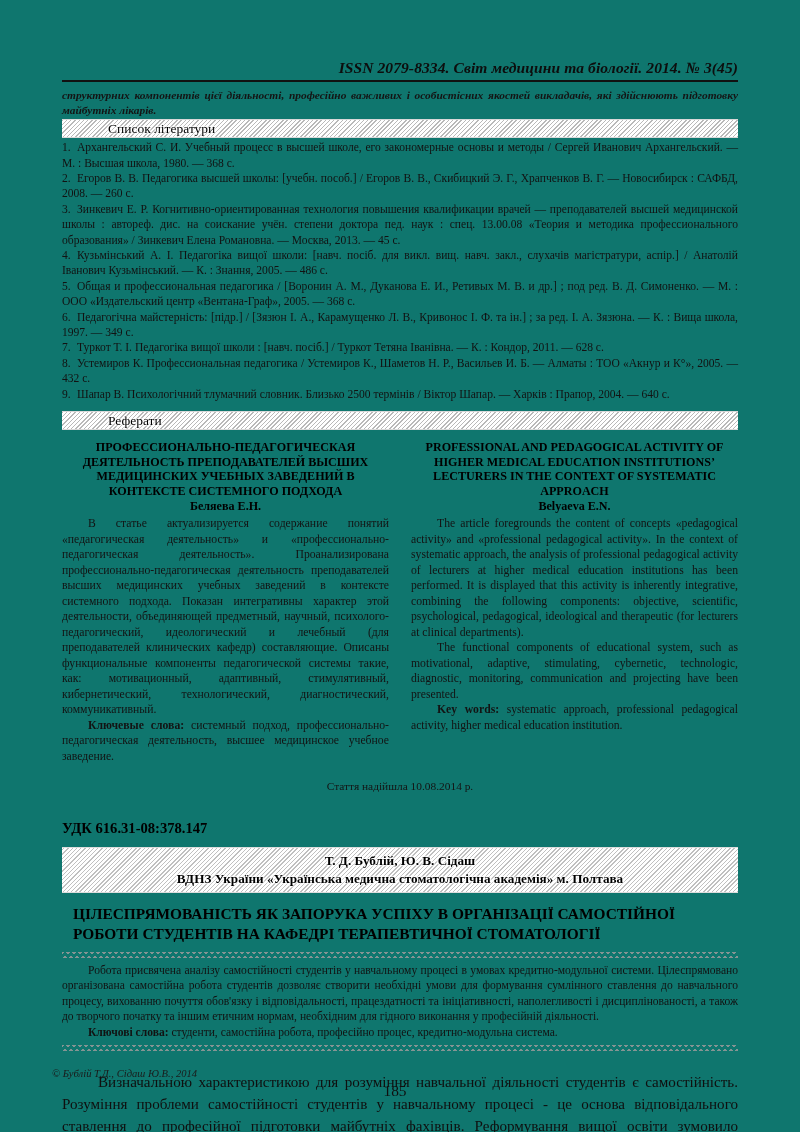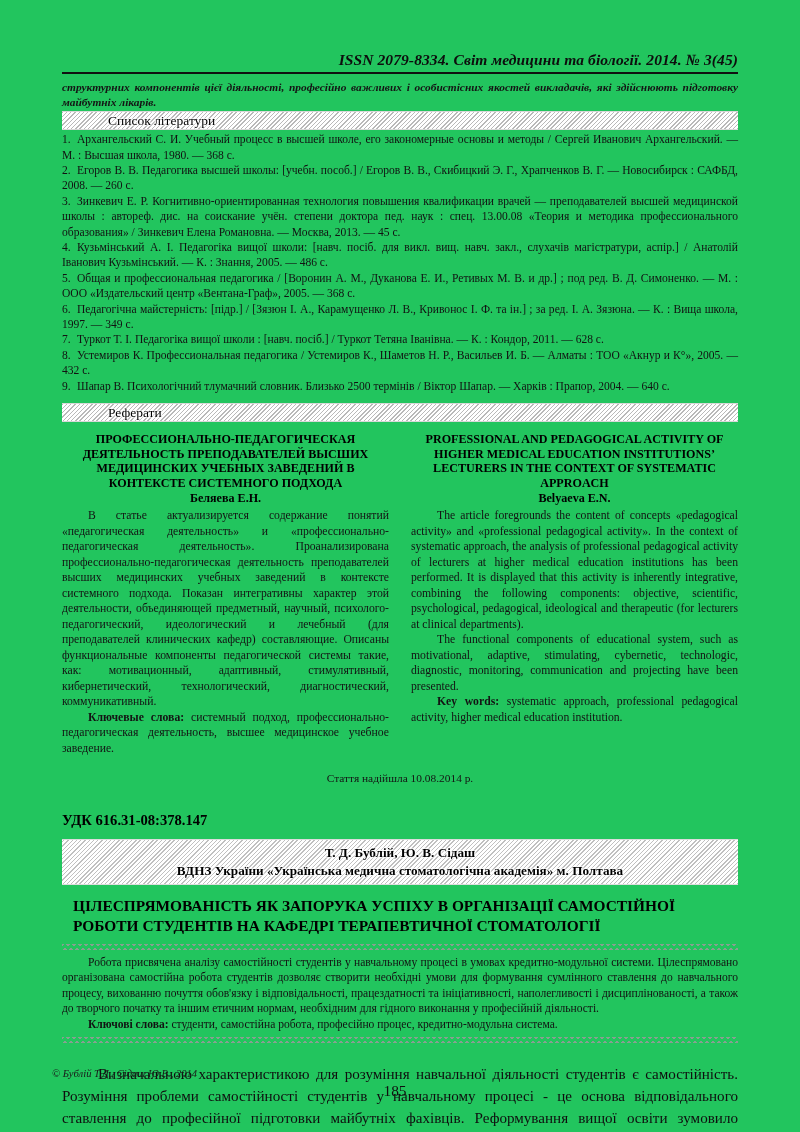--- a/index.html
+++ b/index.html
@@ -10,24 +10,24 @@
   }
   body {
     font-family: "Liberation Serif", "DejaVu Serif", serif;
     color: #111111;
   }
   #page {
     position: relative;
     width: 800px;
     height: 1132px;
     margin: 0 auto;
-    background: #22c55e;
+    background: #0f766e;
     overflow: hidden;
     box-sizing: border-box;
-    padding: 5px 62px;
+    padding: 13px 62px;
   }
 
   
   .running-head {
     text-align: right;
     font-style: italic;
     font-weight: bold;
     font-size: 15.5px;
     letter-spacing: 0.1px;
     padding-top: 46px;

